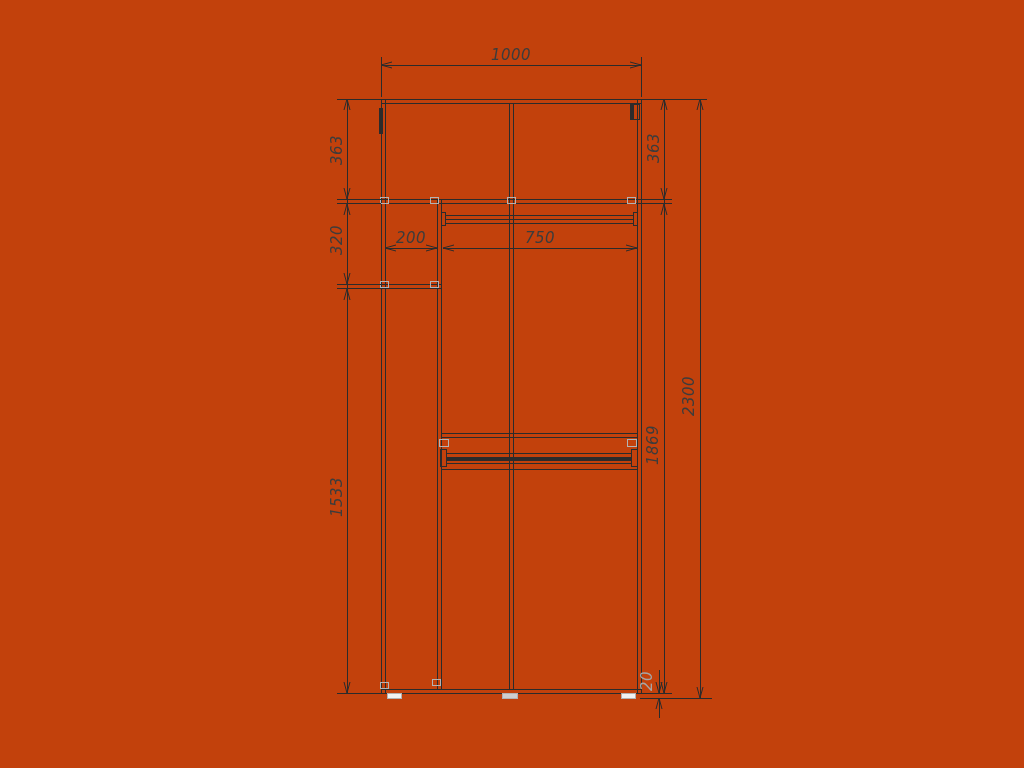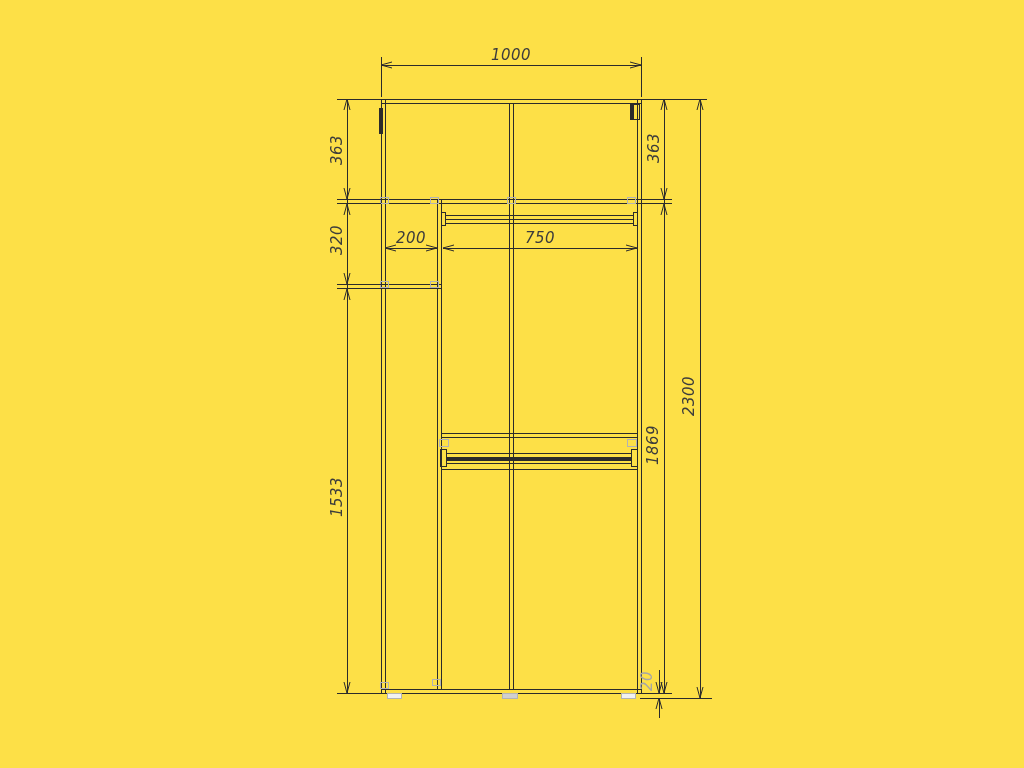--- a/index.html
+++ b/index.html
@@ -4,21 +4,21 @@
 <style>
   html, body {
     margin: 0;
     padding: 0;
     background: #ffffff;
   }
   .canvas {
     position: relative;
     width: 1024px;
     height: 768px;
-    background: #fde047;
+    background: #c2410c;
     overflow: hidden;
   }
   svg {
     display: block;
   }
   .dim-text {
     font-family: "DejaVu Sans", "Liberation Sans", sans-serif;
     font-style: italic;
     font-size: 15px;
     letter-spacing: 0.5px;

